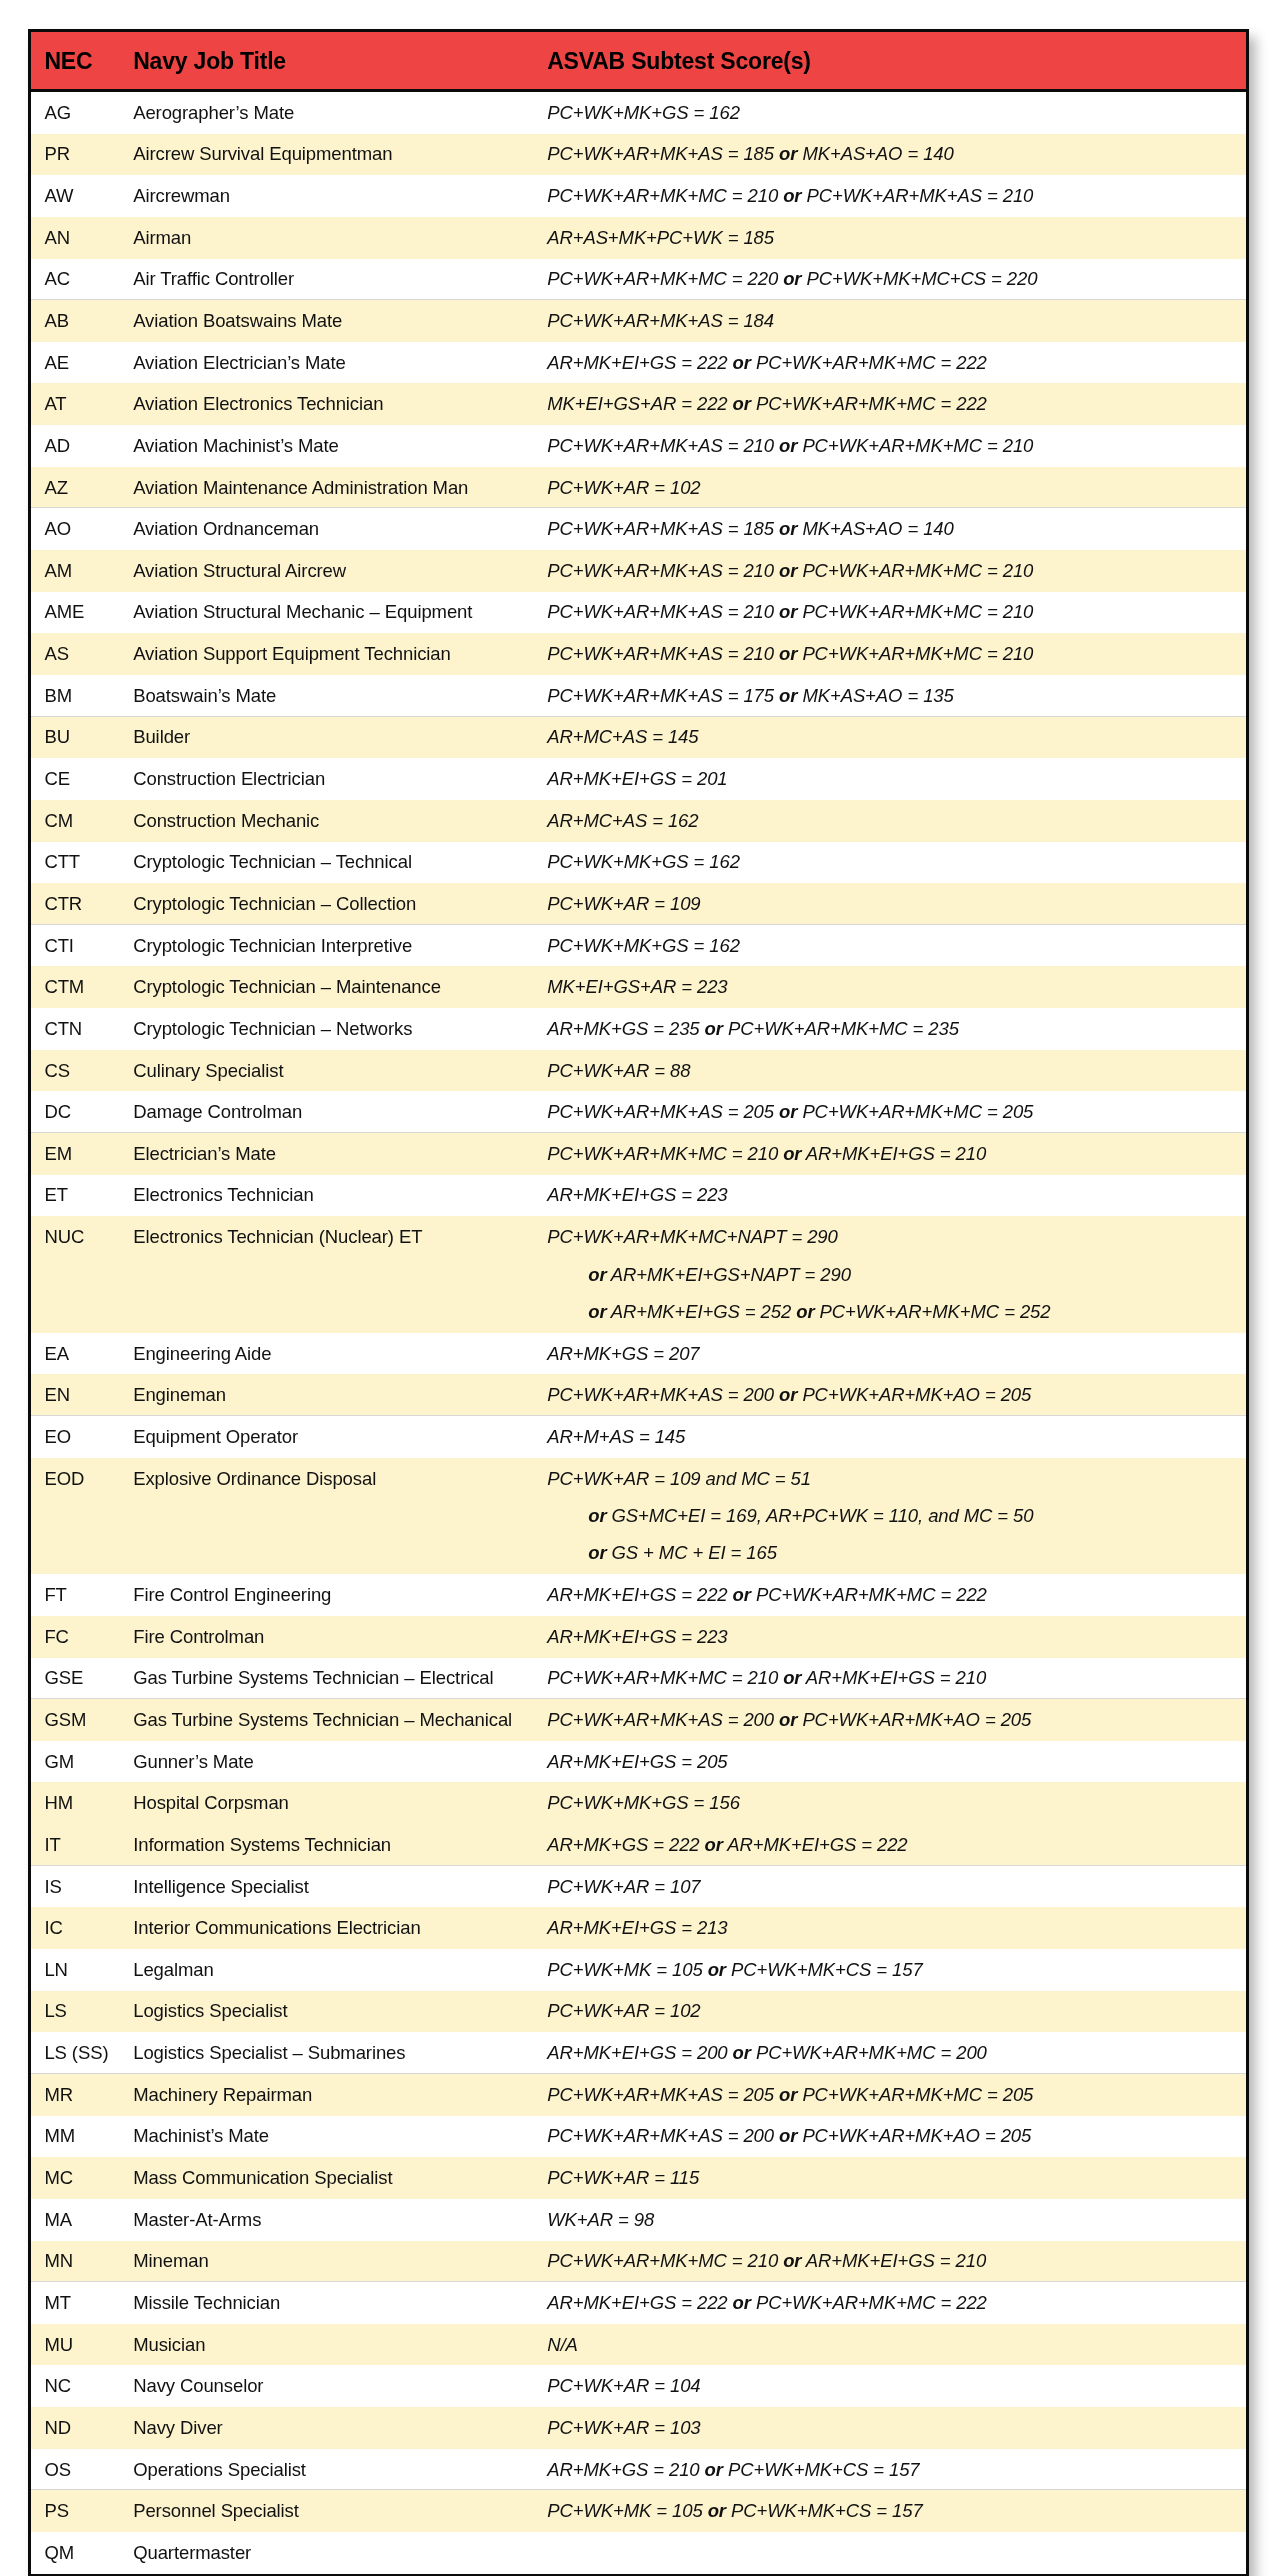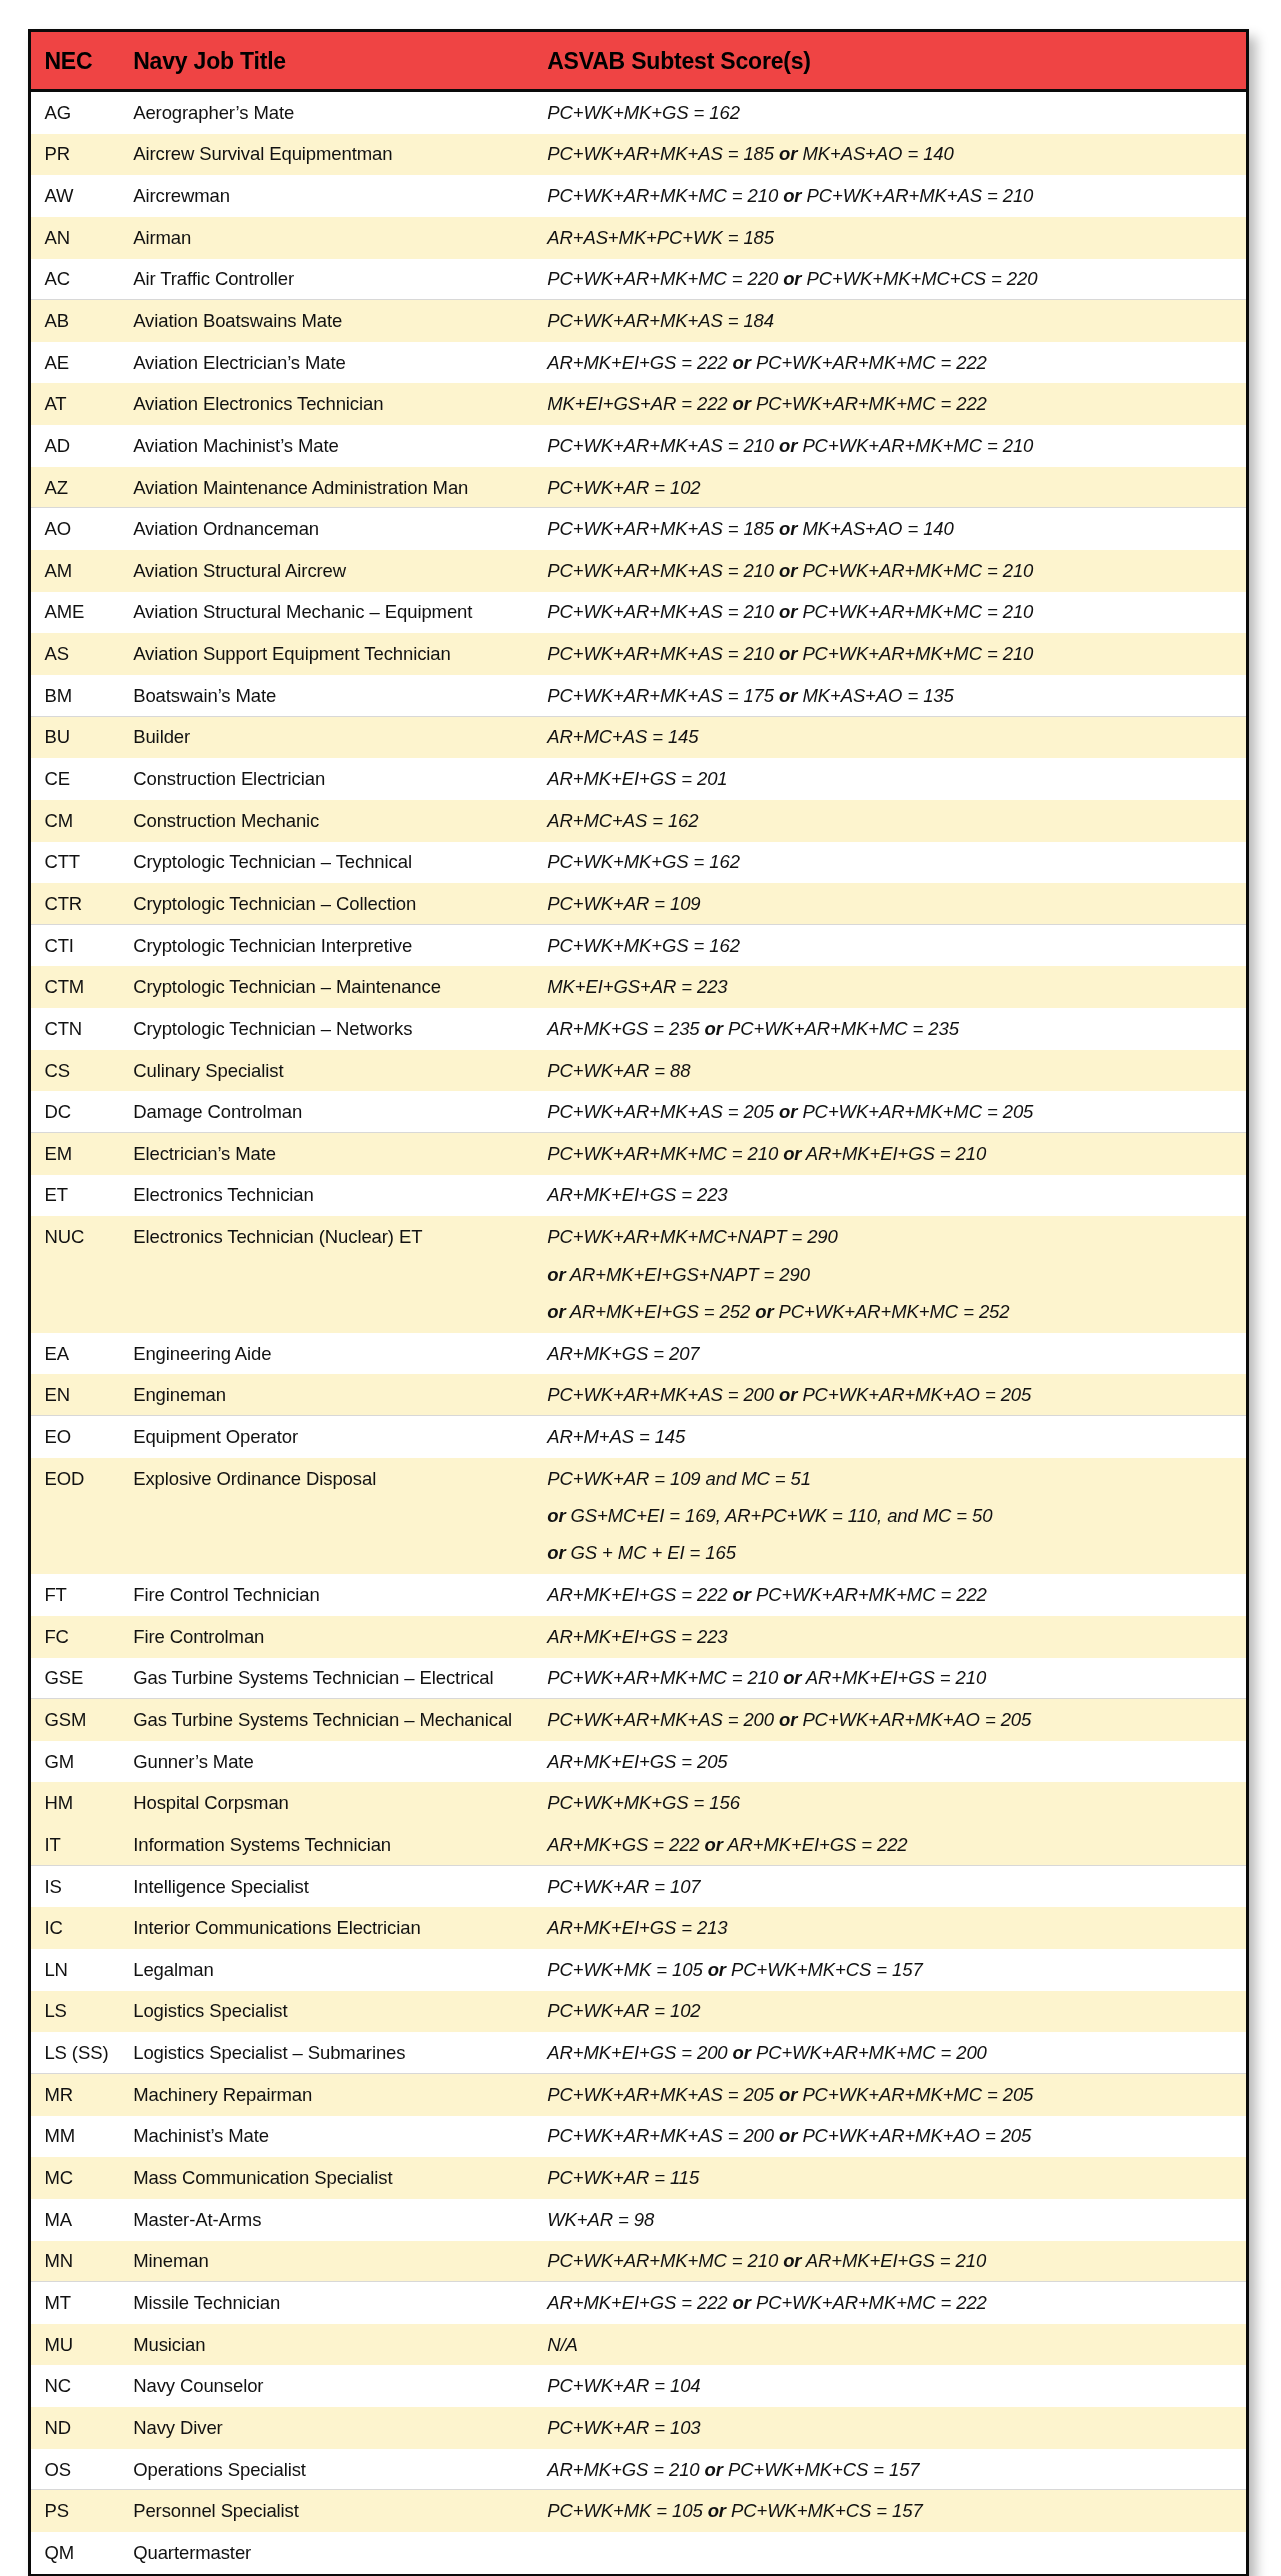--- a/index.html
+++ b/index.html
@@ -66,21 +66,21 @@
   tbody td.title { padding-left: 6.2px; margin-top: 32px; }
   tbody td.score { padding-left: 8.2px; }
 
   tbody tr.alt td { background: #fdf4ce; }
   tbody tr.plain td { background: #ffffff; }
 
   
   tbody tr.sep td { box-shadow: inset 0 -1px 0 #d8d8d8; }
 
   .score-line { display: block; white-space: nowrap; font-style: italic; }
-  .score-line + .score-line { margin-top: 13.4px; }
+  .score-line + .score-line { margin-top: 13.4px; margin-left: 41px; }
   b.or { font-weight: bold; }
 </style>
 </head>
 <body>
 
 <div class="page">
   <div class="table-wrap">
     <table class="nec">
       <colgroup>
         <col class="c-nec">
@@ -318,21 +318,21 @@
             <td class="nec">EOD</td>
             <td class="title">Explosive Ordinance Disposal</td>
             <td class="score">
               <span class="score-line">PC+WK+AR = 109 and MC = 51</span>
               <span class="score-line"><b class="or">or</b> GS+MC+EI = 169, AR+PC+WK = 110, and MC = 50</span>
               <span class="score-line"><b class="or">or</b> GS + MC + EI = 165</span>
             </td>
           </tr>
           <tr class="plain">
             <td class="nec">FT</td>
-            <td class="title">Fire Control Technician</td>
+            <td class="title">Fire Control Engineering</td>
             <td class="score">
               <span class="score-line">AR+MK+EI+GS = 222 <b class="or">or</b> PC+WK+AR+MK+MC = 222</span>
             </td>
           </tr>
           <tr class="alt">
             <td class="nec">FC</td>
             <td class="title">Fire Controlman</td>
             <td class="score">
               <span class="score-line">AR+MK+EI+GS = 223</span>
             </td>

